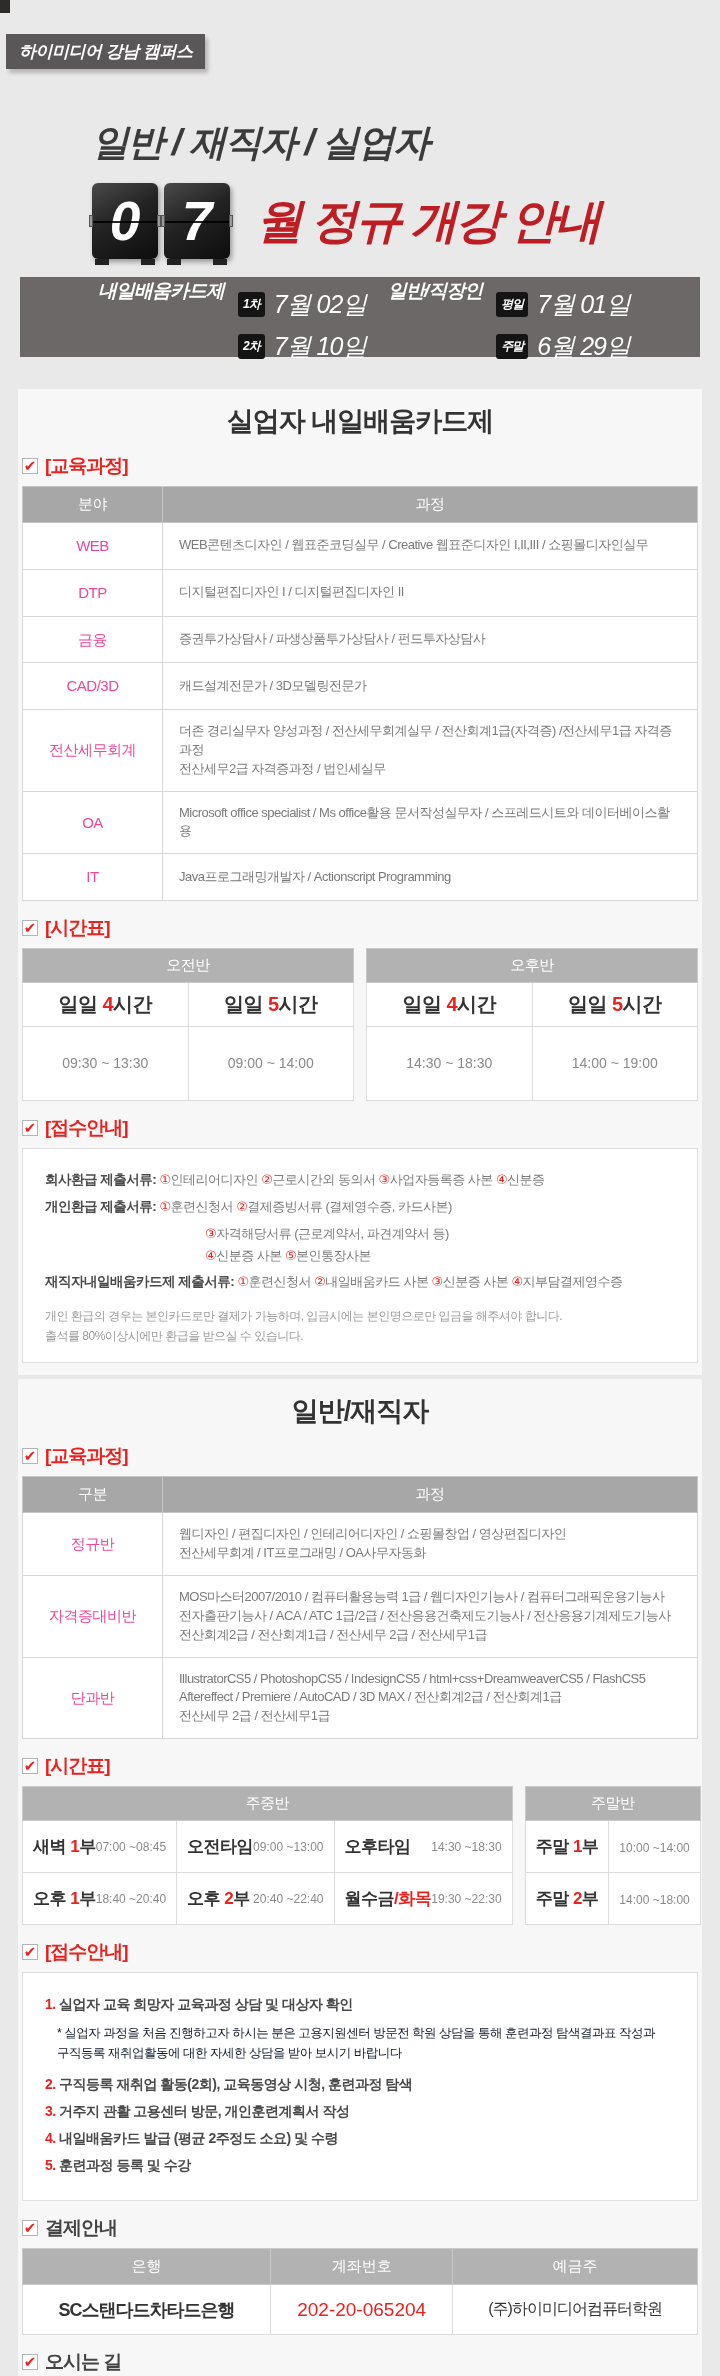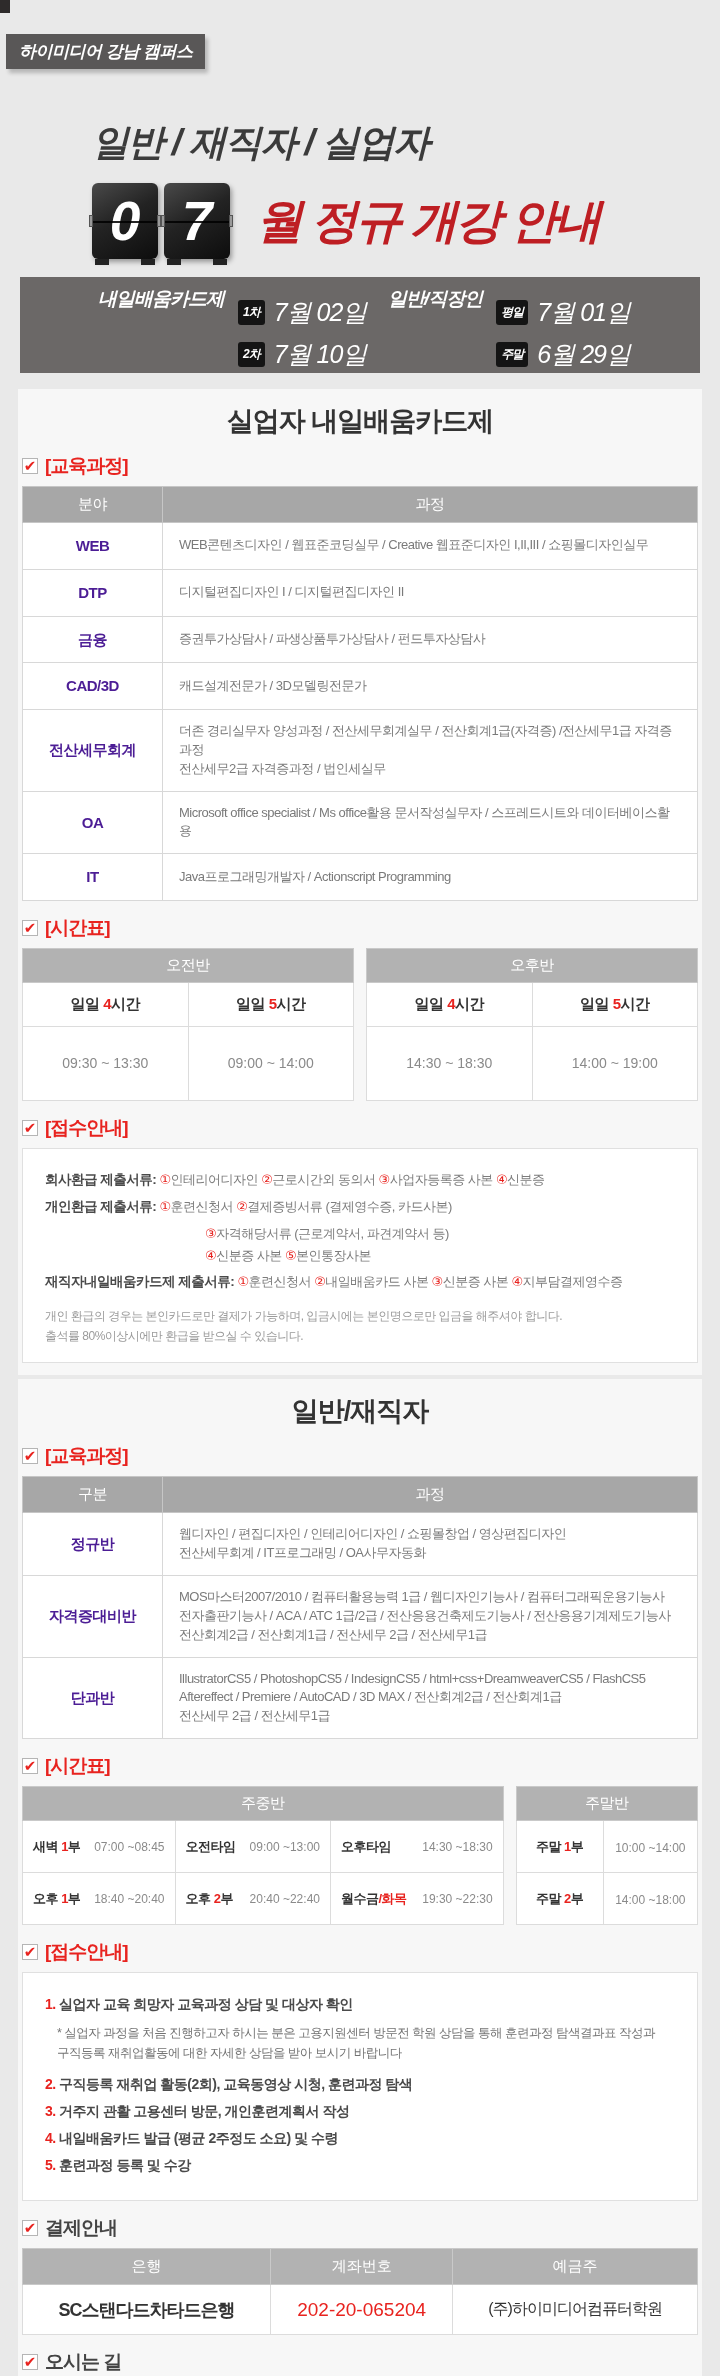--- a/index.html
+++ b/index.html
@@ -19,21 +19,21 @@
     background:linear-gradient(150deg,#4a4a4a 0%,#232323 45%,#0d0d0d 100%);
     color:#fff; font-size:55px; font-weight:bold; display:flex; align-items:center; justify-content:center;
     box-shadow:2px 3px 5px rgba(0,0,0,.35); }
   .flip-tile .split { position:absolute; left:0; right:0; top:50%; height:2px; background:rgba(0,0,0,.85); }
   .flip-tile .pin-l,.flip-tile .pin-r { position:absolute; top:50%; margin-top:-6px; width:4px; height:12px; background:#9a9a9a; border:1px solid #555; }
   .flip-tile .pin-l { left:-3px; } .flip-tile .pin-r { right:-3px; }
   .flip-tile .foot-l,.flip-tile .foot-r { position:absolute; bottom:-6px; width:14px; height:6px; background:#222; }
   .flip-tile .foot-l { left:3px; } .flip-tile .foot-r { right:3px; }
   .clock-title { margin-left:20px; font-size:47px; font-weight:bold; color:#be1e23; letter-spacing:-2.5px; }
 
-  .date-bar { position:absolute; left:20px; top:277px; width:680px; height:96px; background:#6b6867;
+  .date-bar { position:absolute; left:20px; top:277px; width:680px; height:80px; background:#6b6867;
     display:flex; align-items:center; }
   .date-group { display:flex; align-items:flex-start; }
   .date-group.g1 { padding-left:78px; width:352px; }
   .date-group.g2 { padding-left:16px; }
   .group-label { color:#fff; font-weight:bold; font-size:19px; letter-spacing:-1px; margin-top:6px; }
   .date-rows { display:flex; flex-direction:column; gap:9px; margin-left:14px;margin-top:16px; }
   .date-row { display:flex; align-items:center; }
   .tag { background:#141414; color:#fff; font-size:12px; font-weight:bold; padding:4px 5px; border-radius:3px; margin-right:9px; letter-spacing:-1px; }
   .date-val { color:#fff; font-size:25px; letter-spacing:-1px; }
 
@@ -44,46 +44,46 @@
   .check-head { display:flex; align-items:center; margin:14px 0 7px; }
   .check-icon { width:16px; height:16px; background:#fff; border:1px solid #b5b5b5; color:#e8231f;
     font-size:15px; font-weight:bold; line-height:14px; text-align:center; margin-right:7px; flex:0 0 auto; }
   .check-label { color:#e8231f; font-size:19px; font-weight:bold; letter-spacing:-1px; }
   .check-label.dark { color:#444; }
 
   table { border-collapse:collapse; width:100%; background:#fff; }
   .course-table { border:1px solid #c6c6c6;padding-left:31px; }
   .course-table th { background:#a7a7a7; color:#fff; font-weight:normal; font-size:15px; height:36px; border:1px solid #c6c6c6; letter-spacing:-0.5px; }
   .course-table td { border:1px solid #d8d8d8; font-size:13px; color:#7a7a7a; padding:12px 16px; line-height:1.45; letter-spacing:-0.5px; }
-  .course-table td.cat { width:140px; text-align:center; color:#4c1d95; font-size:15px; font-weight:bold; padding:12px 4px; }
+  .course-table td.cat { width:140px; text-align:center; color:#ec4899; font-size:15px; font-weight:normal; padding:12px 4px; }
   .course-table td.crs { white-space:pre-line; }
 
   .time-flex { display:flex; gap:12px; }
   .tt { border:1px solid #c9c9c9; }
   .tt th.tt-head { background:#b2b2b2; color:#fff; font-weight:normal; font-size:15px; height:34px; border:1px solid #c9c9c9; letter-spacing:-0.5px; }
-  .tt th.tt-sub { background:#fff; color:#333; font-size:15px; font-weight:bold; height:44px; border:1px solid #dcdcdc; letter-spacing:-0.5px; }
+  .tt th.tt-sub { background:#fff; color:#333; font-size:20px; font-weight:bold; height:44px; border:1px solid #dcdcdc; letter-spacing:-0.5px; }
   .tt td { border:1px solid #dcdcdc; color:#8a8a8a; font-size:14px; text-align:center; height:74px; }
   .red { color:#e8231f; }
   .tt2 td { height:52px; padding:0 10px; }
   .tt-cell { display:flex; align-items:center; justify-content:space-between; }
-  .tt-label { color:#333; font-size:13px; font-weight:bold; letter-spacing:-0.5px; white-space:nowrap; }
+  .tt-label { color:#333; font-size:17px; font-weight:bold; letter-spacing:-0.5px; white-space:nowrap; }
   .tt-time { color:#8a8a8a; font-size:12px; white-space:nowrap; }
   .w-weekday { flex:2.65; } .w-weekend { flex:1; }
 
   .notice-box { background:#fff; border:1px solid #e0e0e0; padding:14px 22px 16px; margin-top:4px; }
   .doc-line { font-size:13px; color:#7c7c7c; margin:7px 0; line-height:1.5; letter-spacing:-0.5px; }
   .doc-line.indent { padding-left:160px; margin:2px 0; }
   .doc-label { color:#4a4a4a; font-weight:bold; font-size:13.5px; }
   .rnum { color:#e8231f; }
   .footnote { font-size:12px; color:#9b9b9b; line-height:1.65; margin-top:14px; letter-spacing:-0.5px; }
 
   .step { margin:9px 0; font-size:14px; letter-spacing:-0.5px; }
   .step-num { color:#e8231f; font-weight:bold; }
   .step-text { color:#4a4a4a; font-weight:bold; }
-  .step-note { color:#737373; font-size:12.5px; line-height:1.6; margin:5px 0 13px 12px; white-space:pre-line; letter-spacing:-0.5px; }
+  .step-note { color:#0f172a; font-size:12.5px; line-height:1.6; margin:5px 0 13px 12px; white-space:pre-line; letter-spacing:-0.5px; }
 
   .pay-table { border:1px solid #c9c9c9; }
   .pay-table th { background:#b2b2b2; color:#fff; font-weight:normal; font-size:15px; height:36px; border:1px solid #c9c9c9; }
   .pay-table td { border:1px solid #dcdcdc; text-align:center; height:50px; }
   .pay-bank { color:#333; font-size:18px; font-weight:bold; letter-spacing:-1px; }
   .pay-account { color:#e8231f; font-size:19px; }
   .pay-holder { color:#333; font-size:16px; letter-spacing:-1px; }
 </style>
 </head>
 <body>

